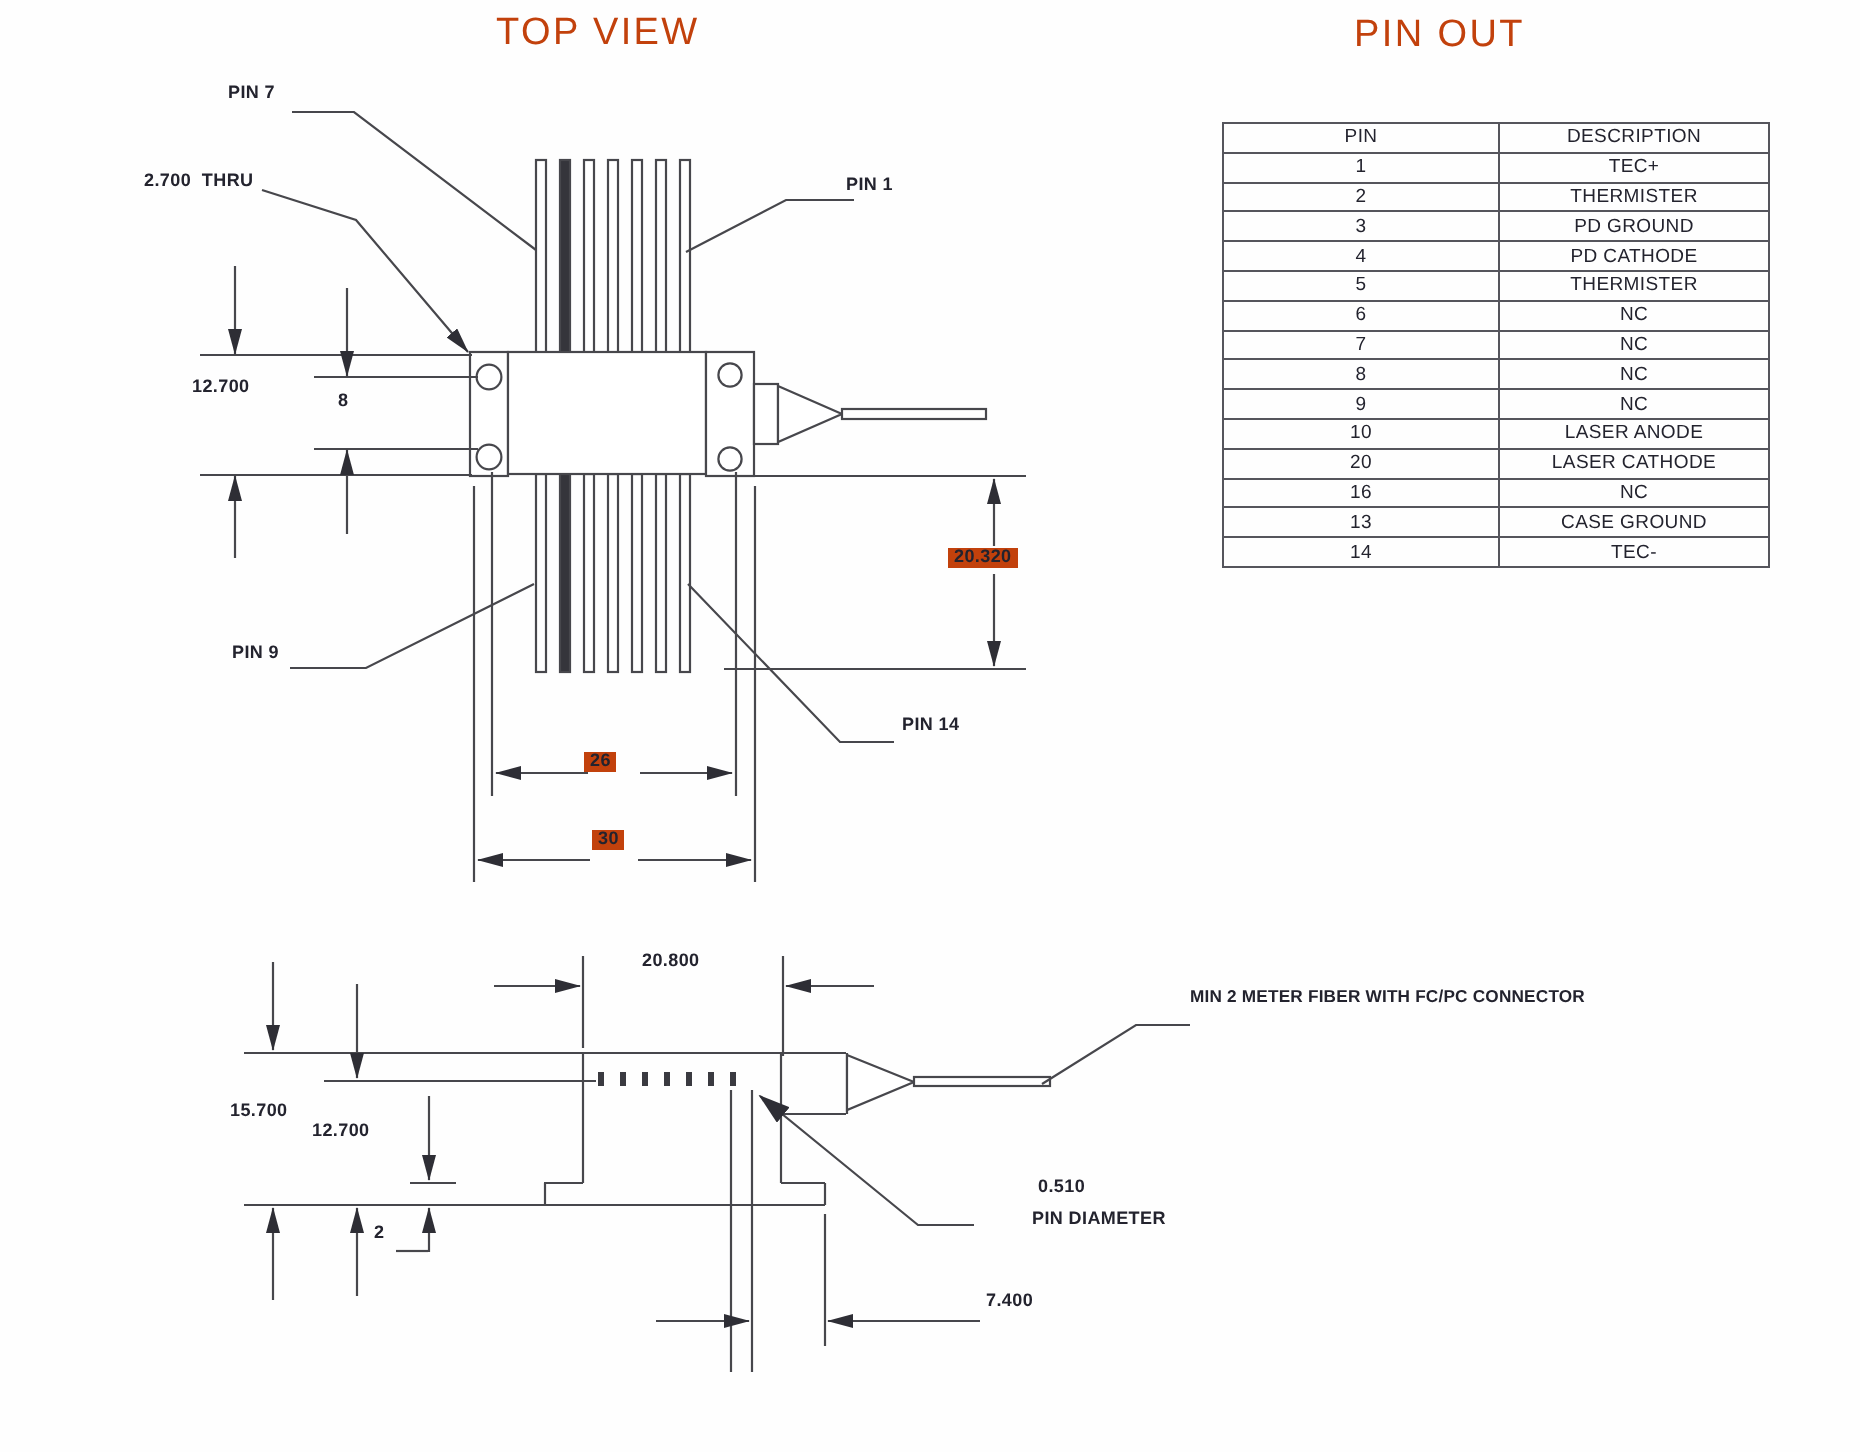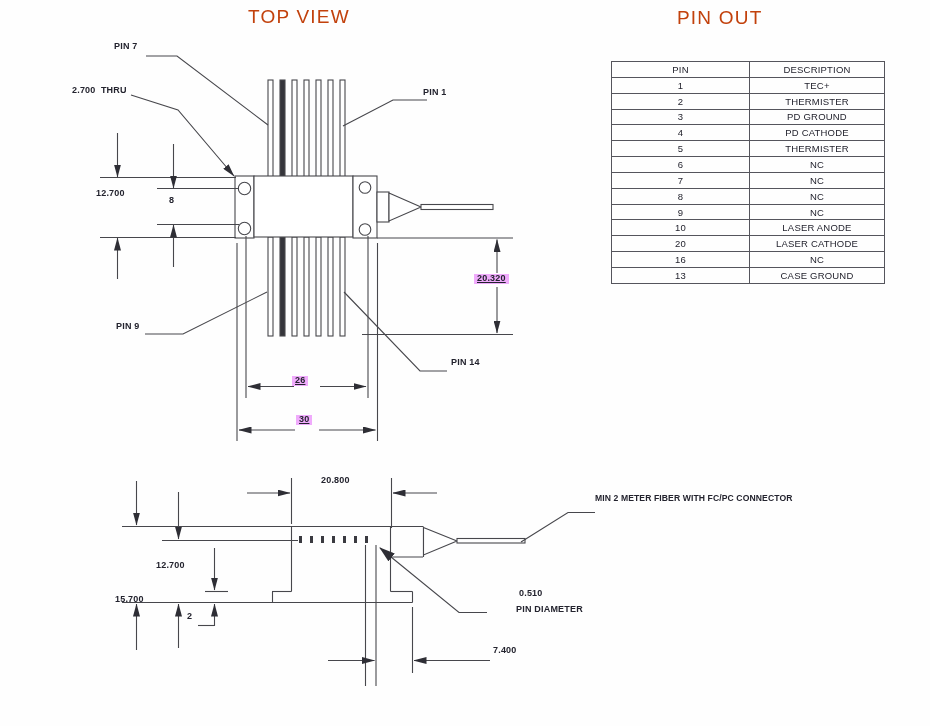--- a/index.html
+++ b/index.html
@@ -5,21 +5,21 @@
   html,body{margin:0;padding:0;background:#fff;}
   .canvas{
     position:relative;width:930px;height:726px;background:#fefefe;overflow:hidden;
     font-family:"Liberation Sans", sans-serif;
   }
   svg{position:absolute;left:0;top:0;}
   .label{
     position:absolute;font-size:9px;font-weight:700;color:#23232e;
     white-space:pre;letter-spacing:.2px;line-height:1.1;
   }
-  .label.onln{background:#f0abfc;padding:0 3px;text-decoration:underline;}
+  .label.onln{background:#c2410c;padding:0 3px;}
   .title{
     position:absolute;font-size:19px;font-weight:400;color:#c2410c;
     letter-spacing:1.2px;white-space:pre;
   }
   .note{font-size:8.6px;letter-spacing:.1px;}
   table.pinout{
     position:absolute;left:611px;top:61px;width:271px;height:223px;
     border-collapse:collapse;table-layout:fixed;
   }
   table.pinout td{
@@ -220,36 +220,40 @@
           <td class="c2">LASER CATHODE</td>
         </tr>
     <tr>
           <td class="c1">16</td>
           <td class="c2">NC</td>
         </tr>
     <tr>
           <td class="c1">13</td>
           <td class="c2">CASE GROUND</td>
         </tr>
+    <tr>
+          <td class="c1">14</td>
+          <td class="c2">TEC-</td>
+        </tr>
   </tbody>
     </table>
 
   <div class="label" style="left:114px;top:42px;">PIN 7</div>
   <div class="label" style="left:72px;top:86px;">2.700  THRU</div>
   <div class="label" style="left:423px;top:88px;text-align:right;">PIN 1</div>
   <div class="label" style="left:96px;top:189px;">12.700</div>
   <div class="label" style="left:169px;top:196px;">8</div>
   <div class="label" style="left:116px;top:322px;">PIN 9</div>
   <div class="label" style="left:451px;top:358px;">PIN 14</div>
   <div class="label onln" style="left:474px;top:274px;">20.320</div>
   <div class="label onln" style="left:292px;top:376px;">26</div>
   <div class="label onln" style="left:296px;top:415px;">30</div>
 
   <div class="label" style="left:321px;top:476px;">20.800</div>
   <div class="label note" style="left:595px;top:494px;">MIN 2 METER FIBER WITH FC/PC CONNECTOR</div>
-  <div class="label" style="left:115px;top:551px;margin-top:44px;">15.700</div>
+  <div class="label" style="left:115px;top:551px;">15.700</div>
   <div class="label" style="left:156px;top:561px;">12.700</div>
   <div class="label" style="left:187px;top:612px;">2</div>
   <div class="label" style="left:519px;top:589px;">0.510</div>
   <div class="label" style="left:516px;top:605px;">PIN DIAMETER</div>
   <div class="label" style="left:493px;top:646px;">7.400</div>
 
 </div>
 
 </body></html>

